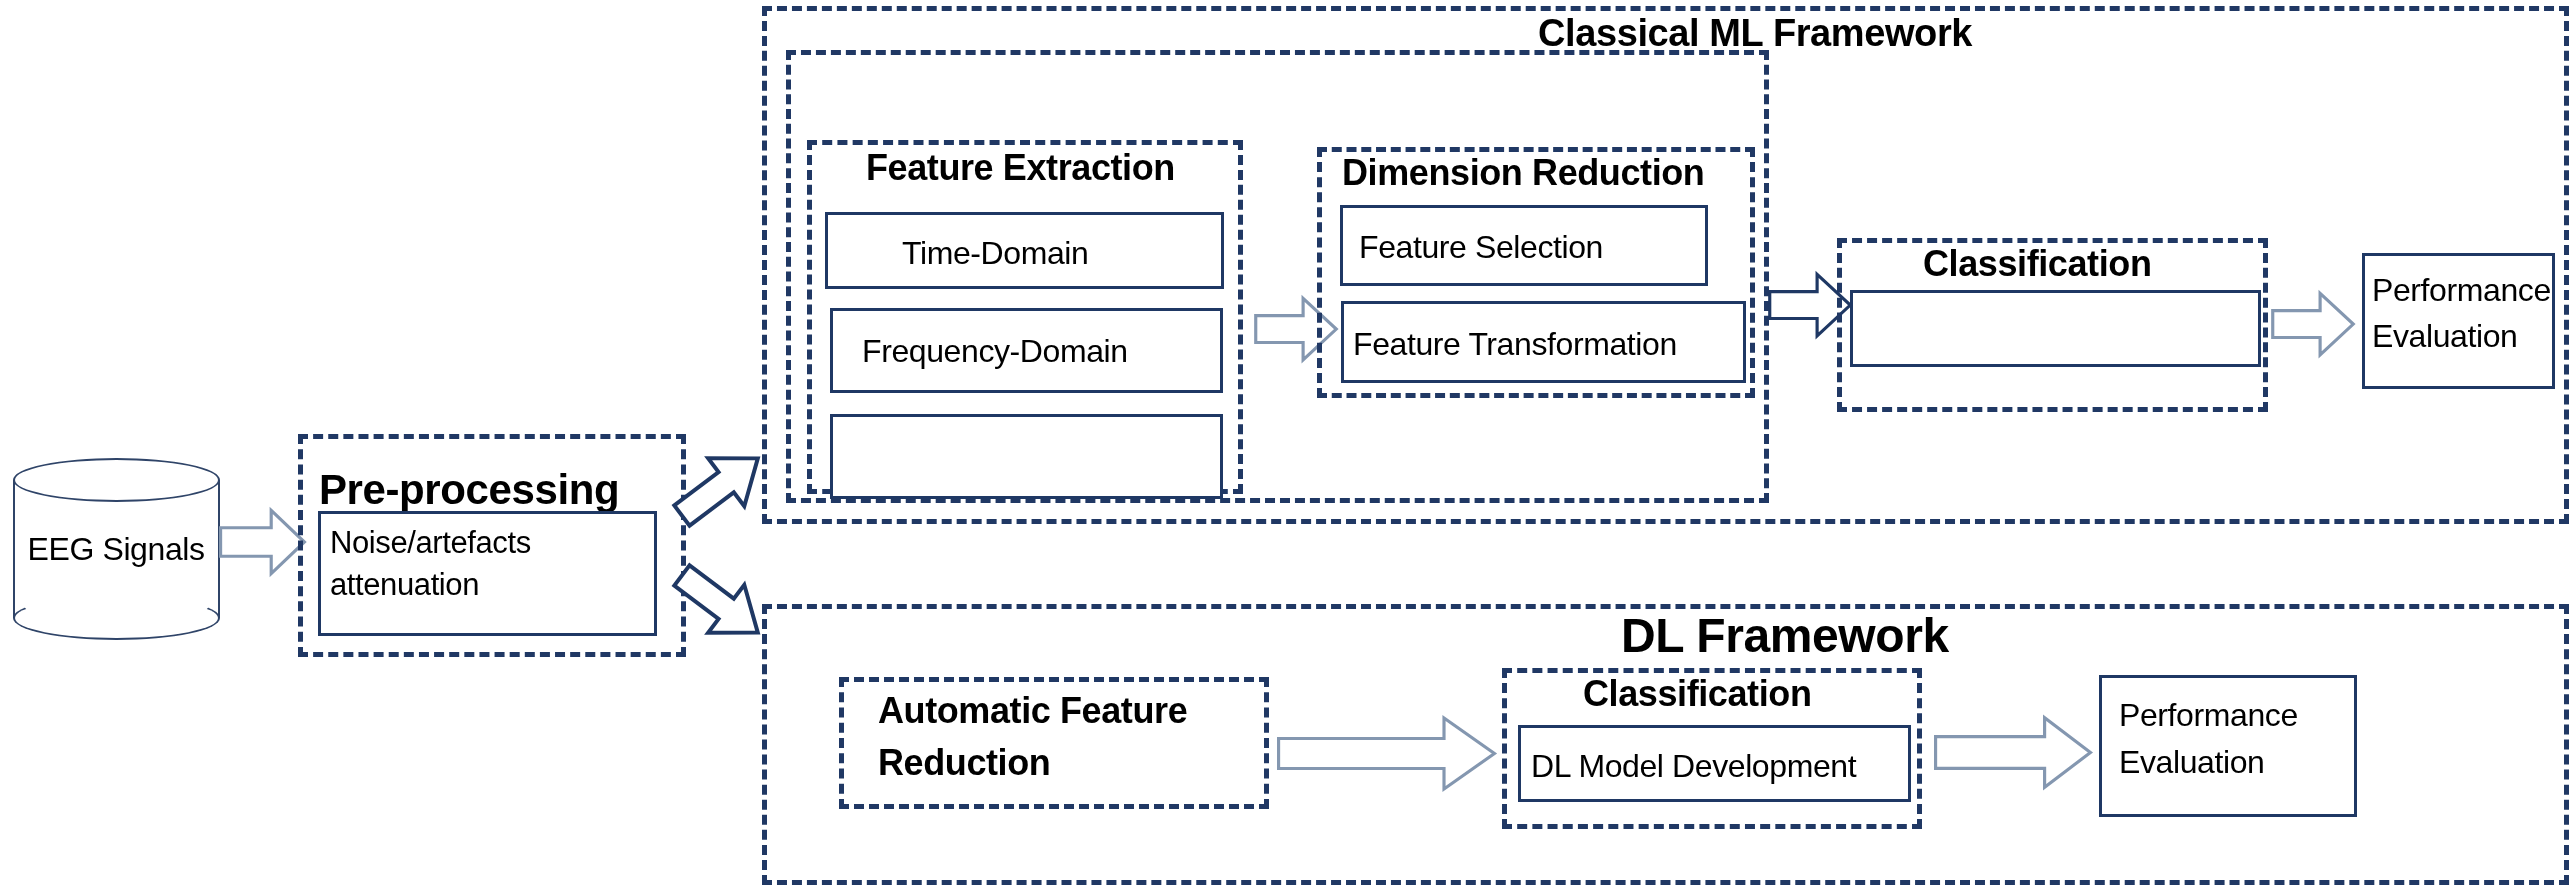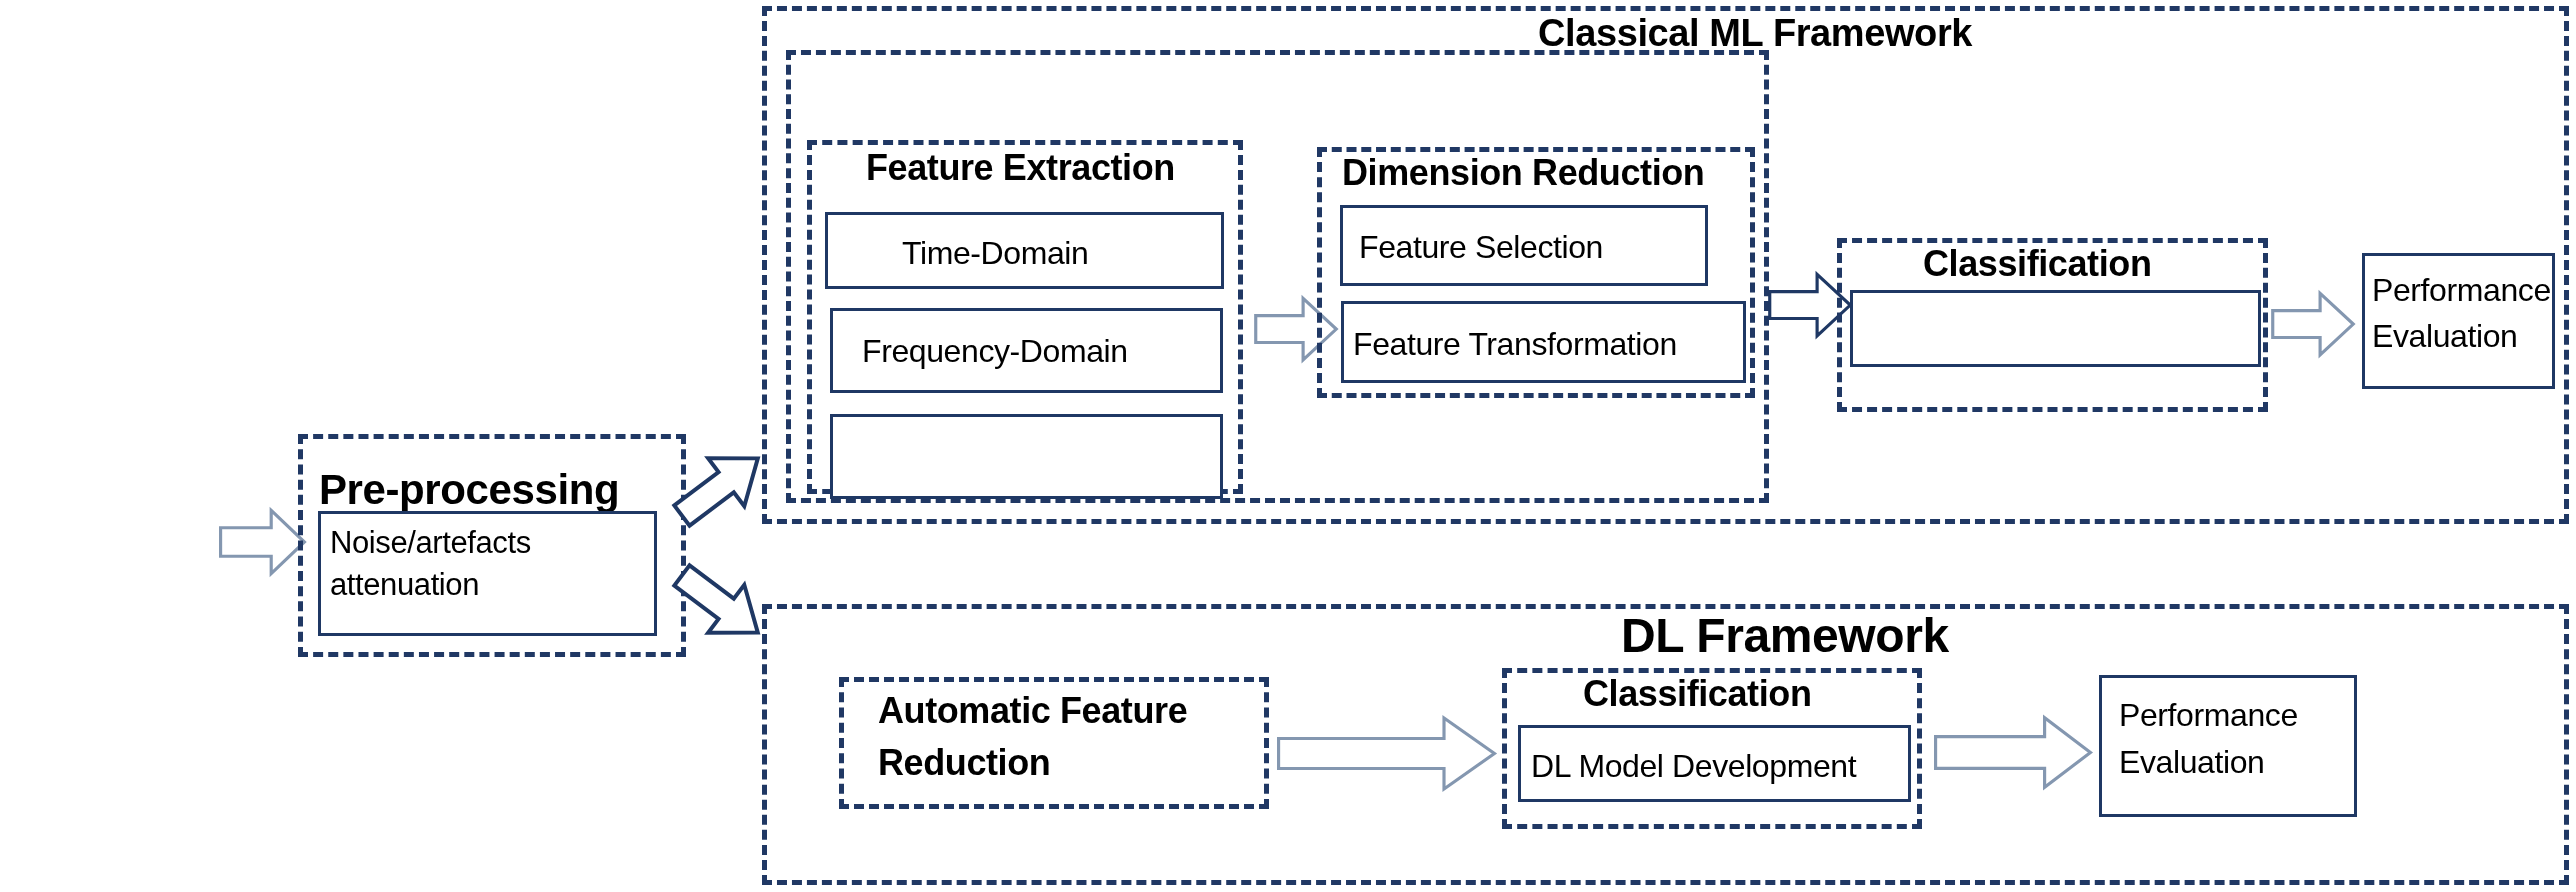--- a/index.html
+++ b/index.html
@@ -87,20 +87,26 @@
   .arrow {
     position: absolute;
   }
   .arrow svg { display: block; overflow: visible; }
 </style>
 </head>
 <body>
 
 <div id="canvas">
 
+  <div class="cylinder" style="left:12.6px; top:458px; width:207px; height:182px;">
+    <div class="cyl-body"></div>
+    <div class="cyl-bottom"></div>
+    <div class="cyl-top"></div>
+    <div class="cyl-text" style="font-size:32px;">EEG Signals</div>
+  </div>
 
   <div class="arrow" style="left:219px; top:504px; width:87px; height:76px;">
     <svg width="87" height="76" viewBox="0 0 110 96">
       <polygon points="2,30 66,30 66,8 108,48 66,88 66,66 2,66" fill="#ffffff" stroke="#8497B0" stroke-width="4"></polygon>
     </svg>
   </div>
 
   <div class="dashed" style="left:298px; top:434px; width:388px; height:223px;"></div>
   <div class="grp-title" style="left:319px; top:448px; font-size:42px;margin-top:21px;">Pre-processing</div>
   <div class="solid" style="left:318px; top:511px; width:339px; height:125px;"></div>

